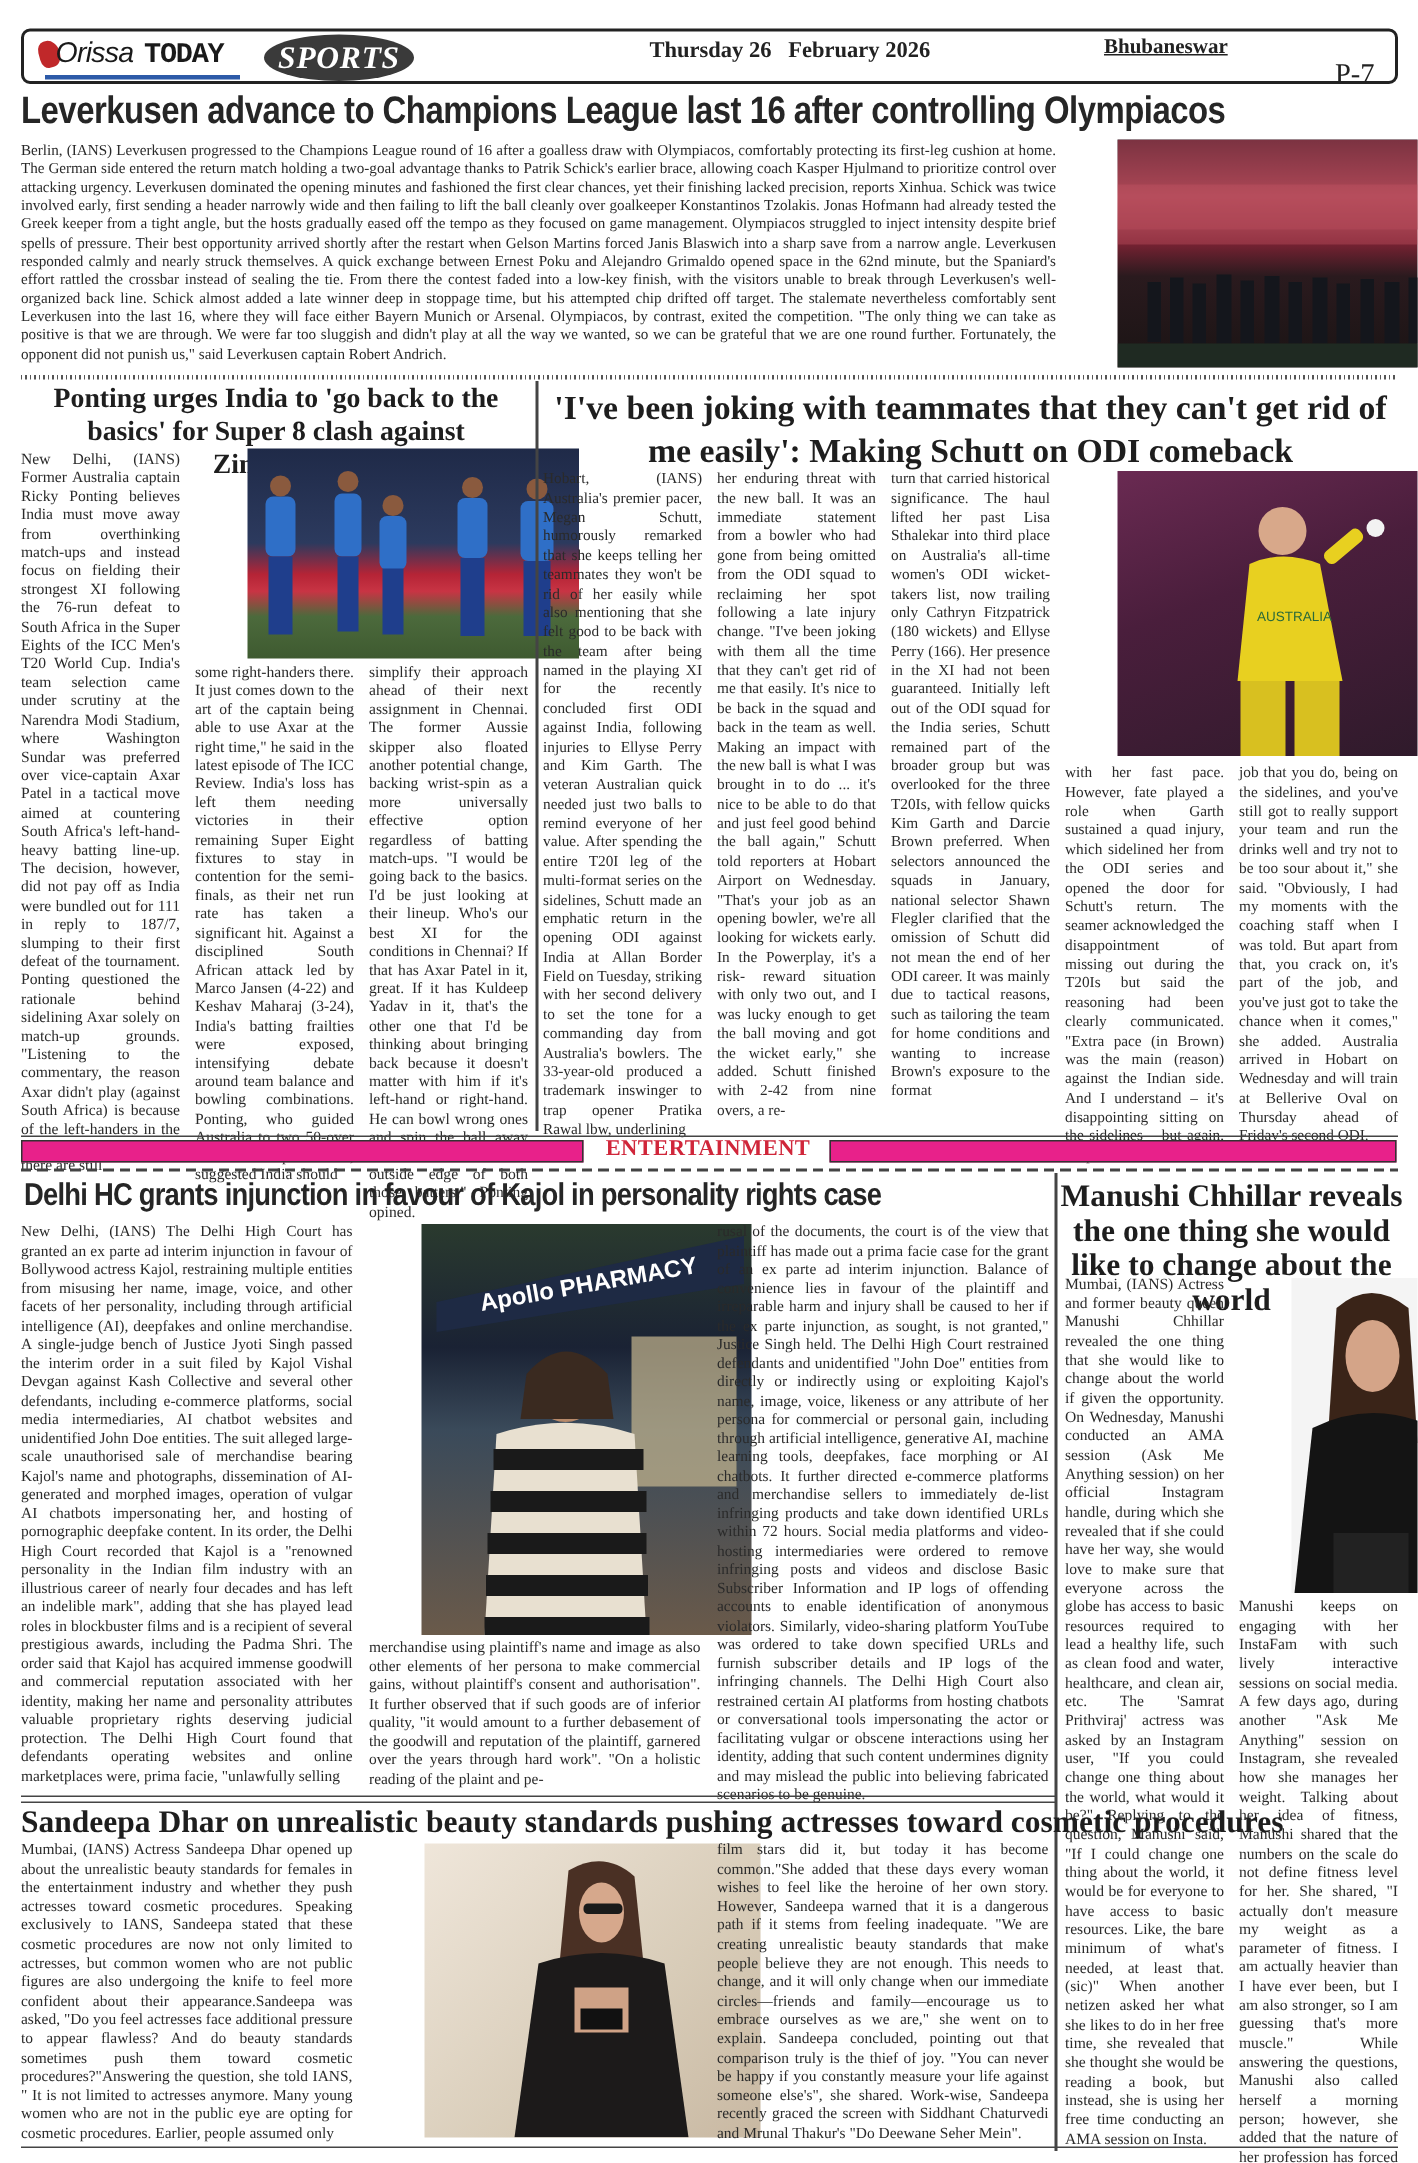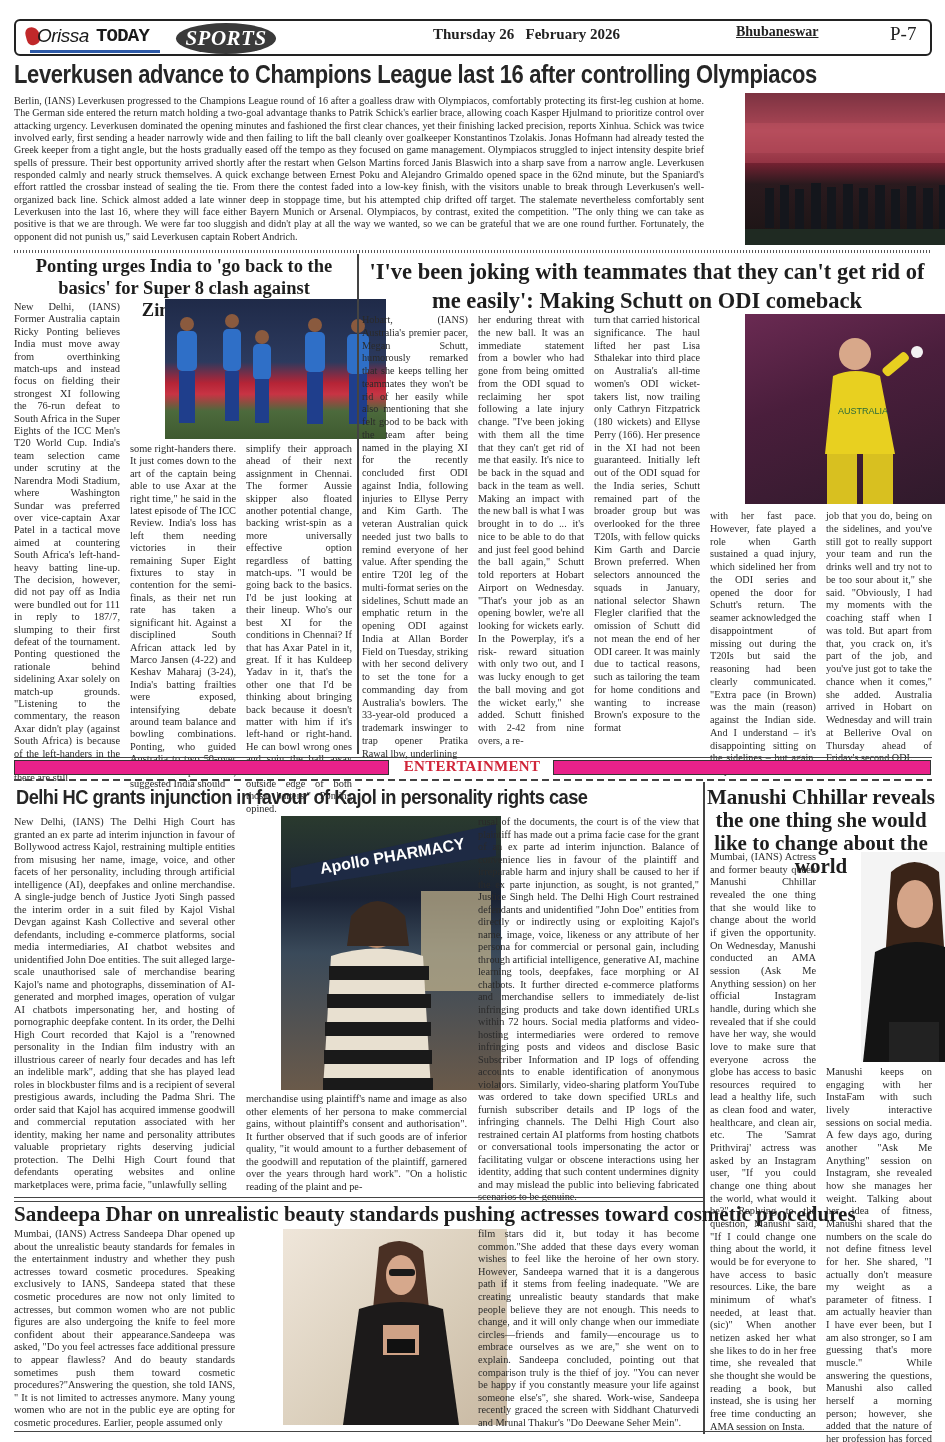--- a/index.html
+++ b/index.html
@@ -11,21 +11,21 @@
   
   #masthead { left: 14px; top: 19px; width: 918px; height: 37px; border: 2px solid #222; border-radius: 6px; background: #fff; }
   #logo { left: 10px; top: 4px; width: 150px; height: 26px; }
   #logo .mark { position: absolute; left: 0; top: 2px; width: 14px; height: 18px; background: #c0282a; border-radius: 40% 60% 50% 40%; transform: rotate(-15deg); }
   #logo .orissa { position: absolute; left: 11px; top: 0px; font-family: "Liberation Sans", sans-serif; font-style: italic; font-size: 19px; color: #1a1a1a; letter-spacing: -0.5px; }
   #logo .today { position: absolute; left: 70px; top: 0px; font-family: Liberation Mono, monospace; font-weight: bold; font-size: 19px; color: #1a1a1a; letter-spacing: -0.8px; }
   #logo .bar { position: absolute; left: 4px; top: 25px; width: 130px; height: 3px; background: #2d5aa8; }
   #sports-badge { left: 160px; top: 2px; width: 100px; height: 31px; border-radius: 50%; background: #3a3a3a; color: #fff; font-weight: bold; font-style: italic; font-size: 21px; text-align: center; line-height: 31px; letter-spacing: 0.5px; }
   #date-line { left: 417px; top: 5px; font-weight: bold; font-size: 15px; color: #222; }
   #city { left: 720px; top: 3px; font-weight: bold; font-size: 14px; text-decoration: underline; }
-  #page-no { left: 874px; top: 2px; font-size: 19px; }
+  #page-no { left: 874px; top: 18px; font-size: 19px; }
 
   h1.headline { font-family: "Liberation Sans", sans-serif; font-weight: bold; color: #262626; letter-spacing: -0.6px; white-space: nowrap; line-height: 1; }
   h2.head-serif { font-family: "Liberation Serif", serif; font-weight: bold; color: #1e1e1e; text-align: center; line-height: 1.15; }
 
   .body-text { font-size: 10.4px; line-height: 12.4px; text-align: justify; color: #2a2a2a; hyphens: auto; }
 
   .photo { overflow: hidden; margin-left: 35px; }
 
   .dots { height: 3px; background: repeating-linear-gradient(90deg, #555 0 1px, transparent 1px 3px); }
   .rule { background: #444; }

